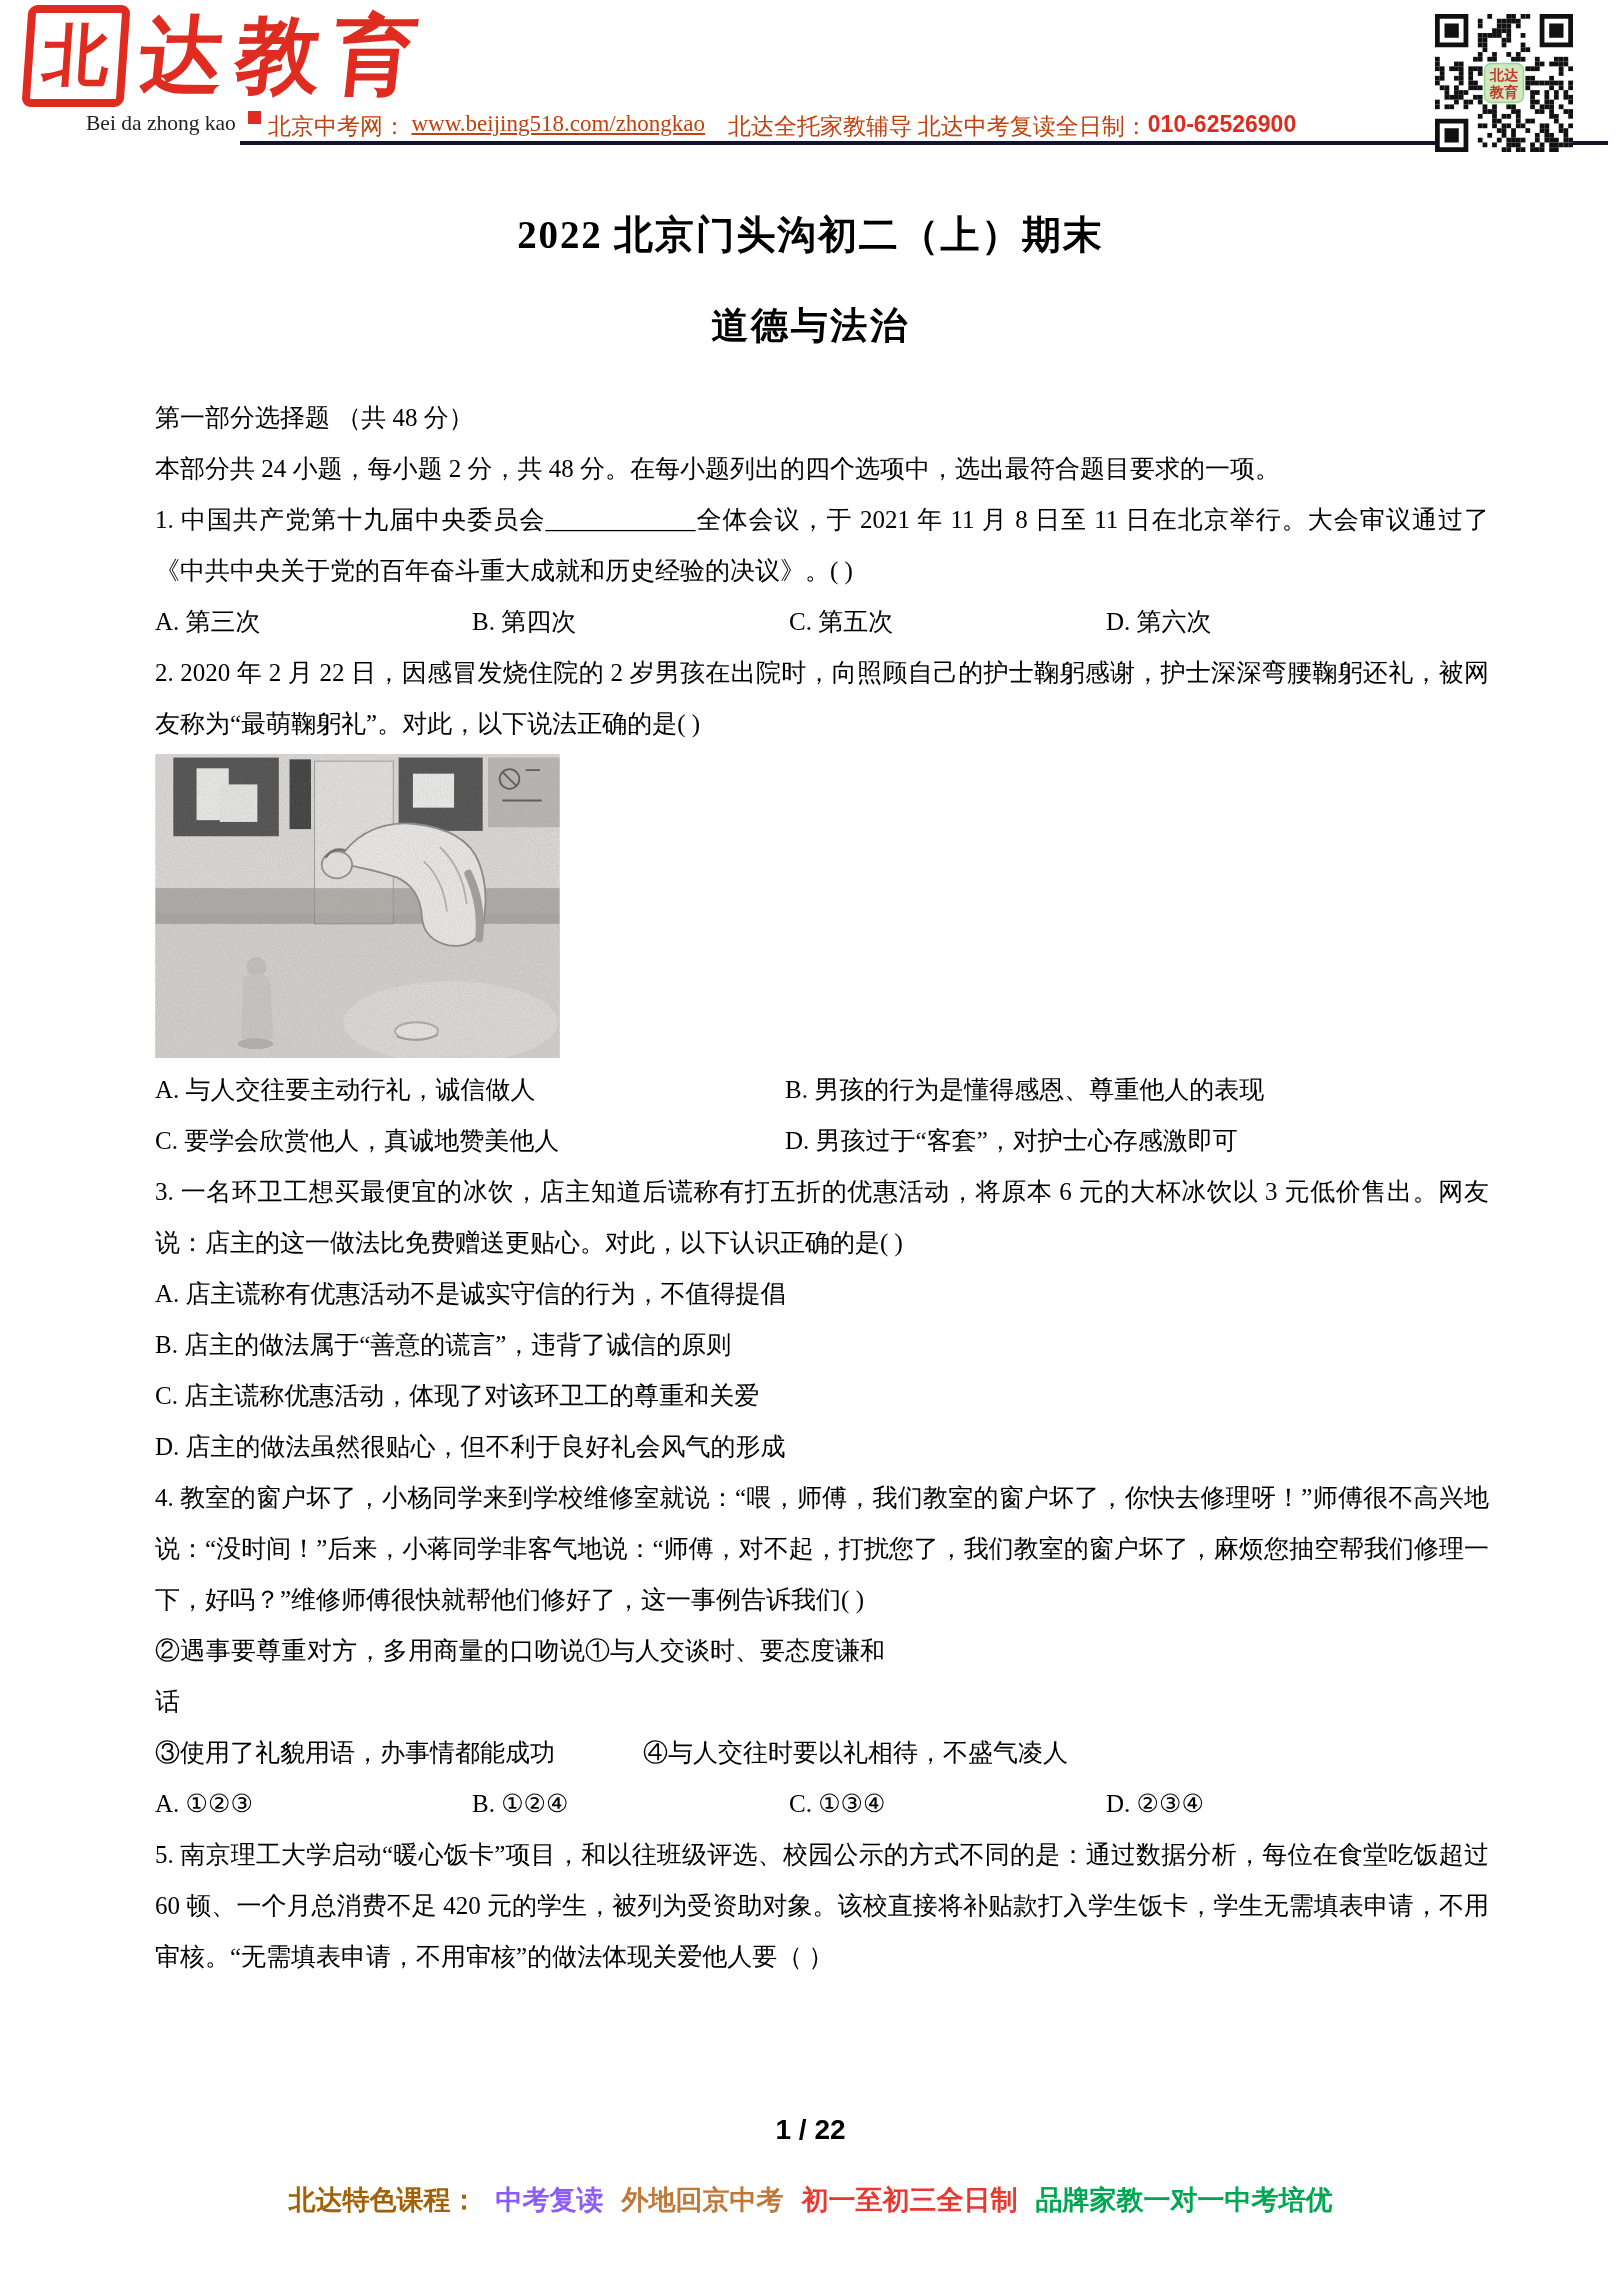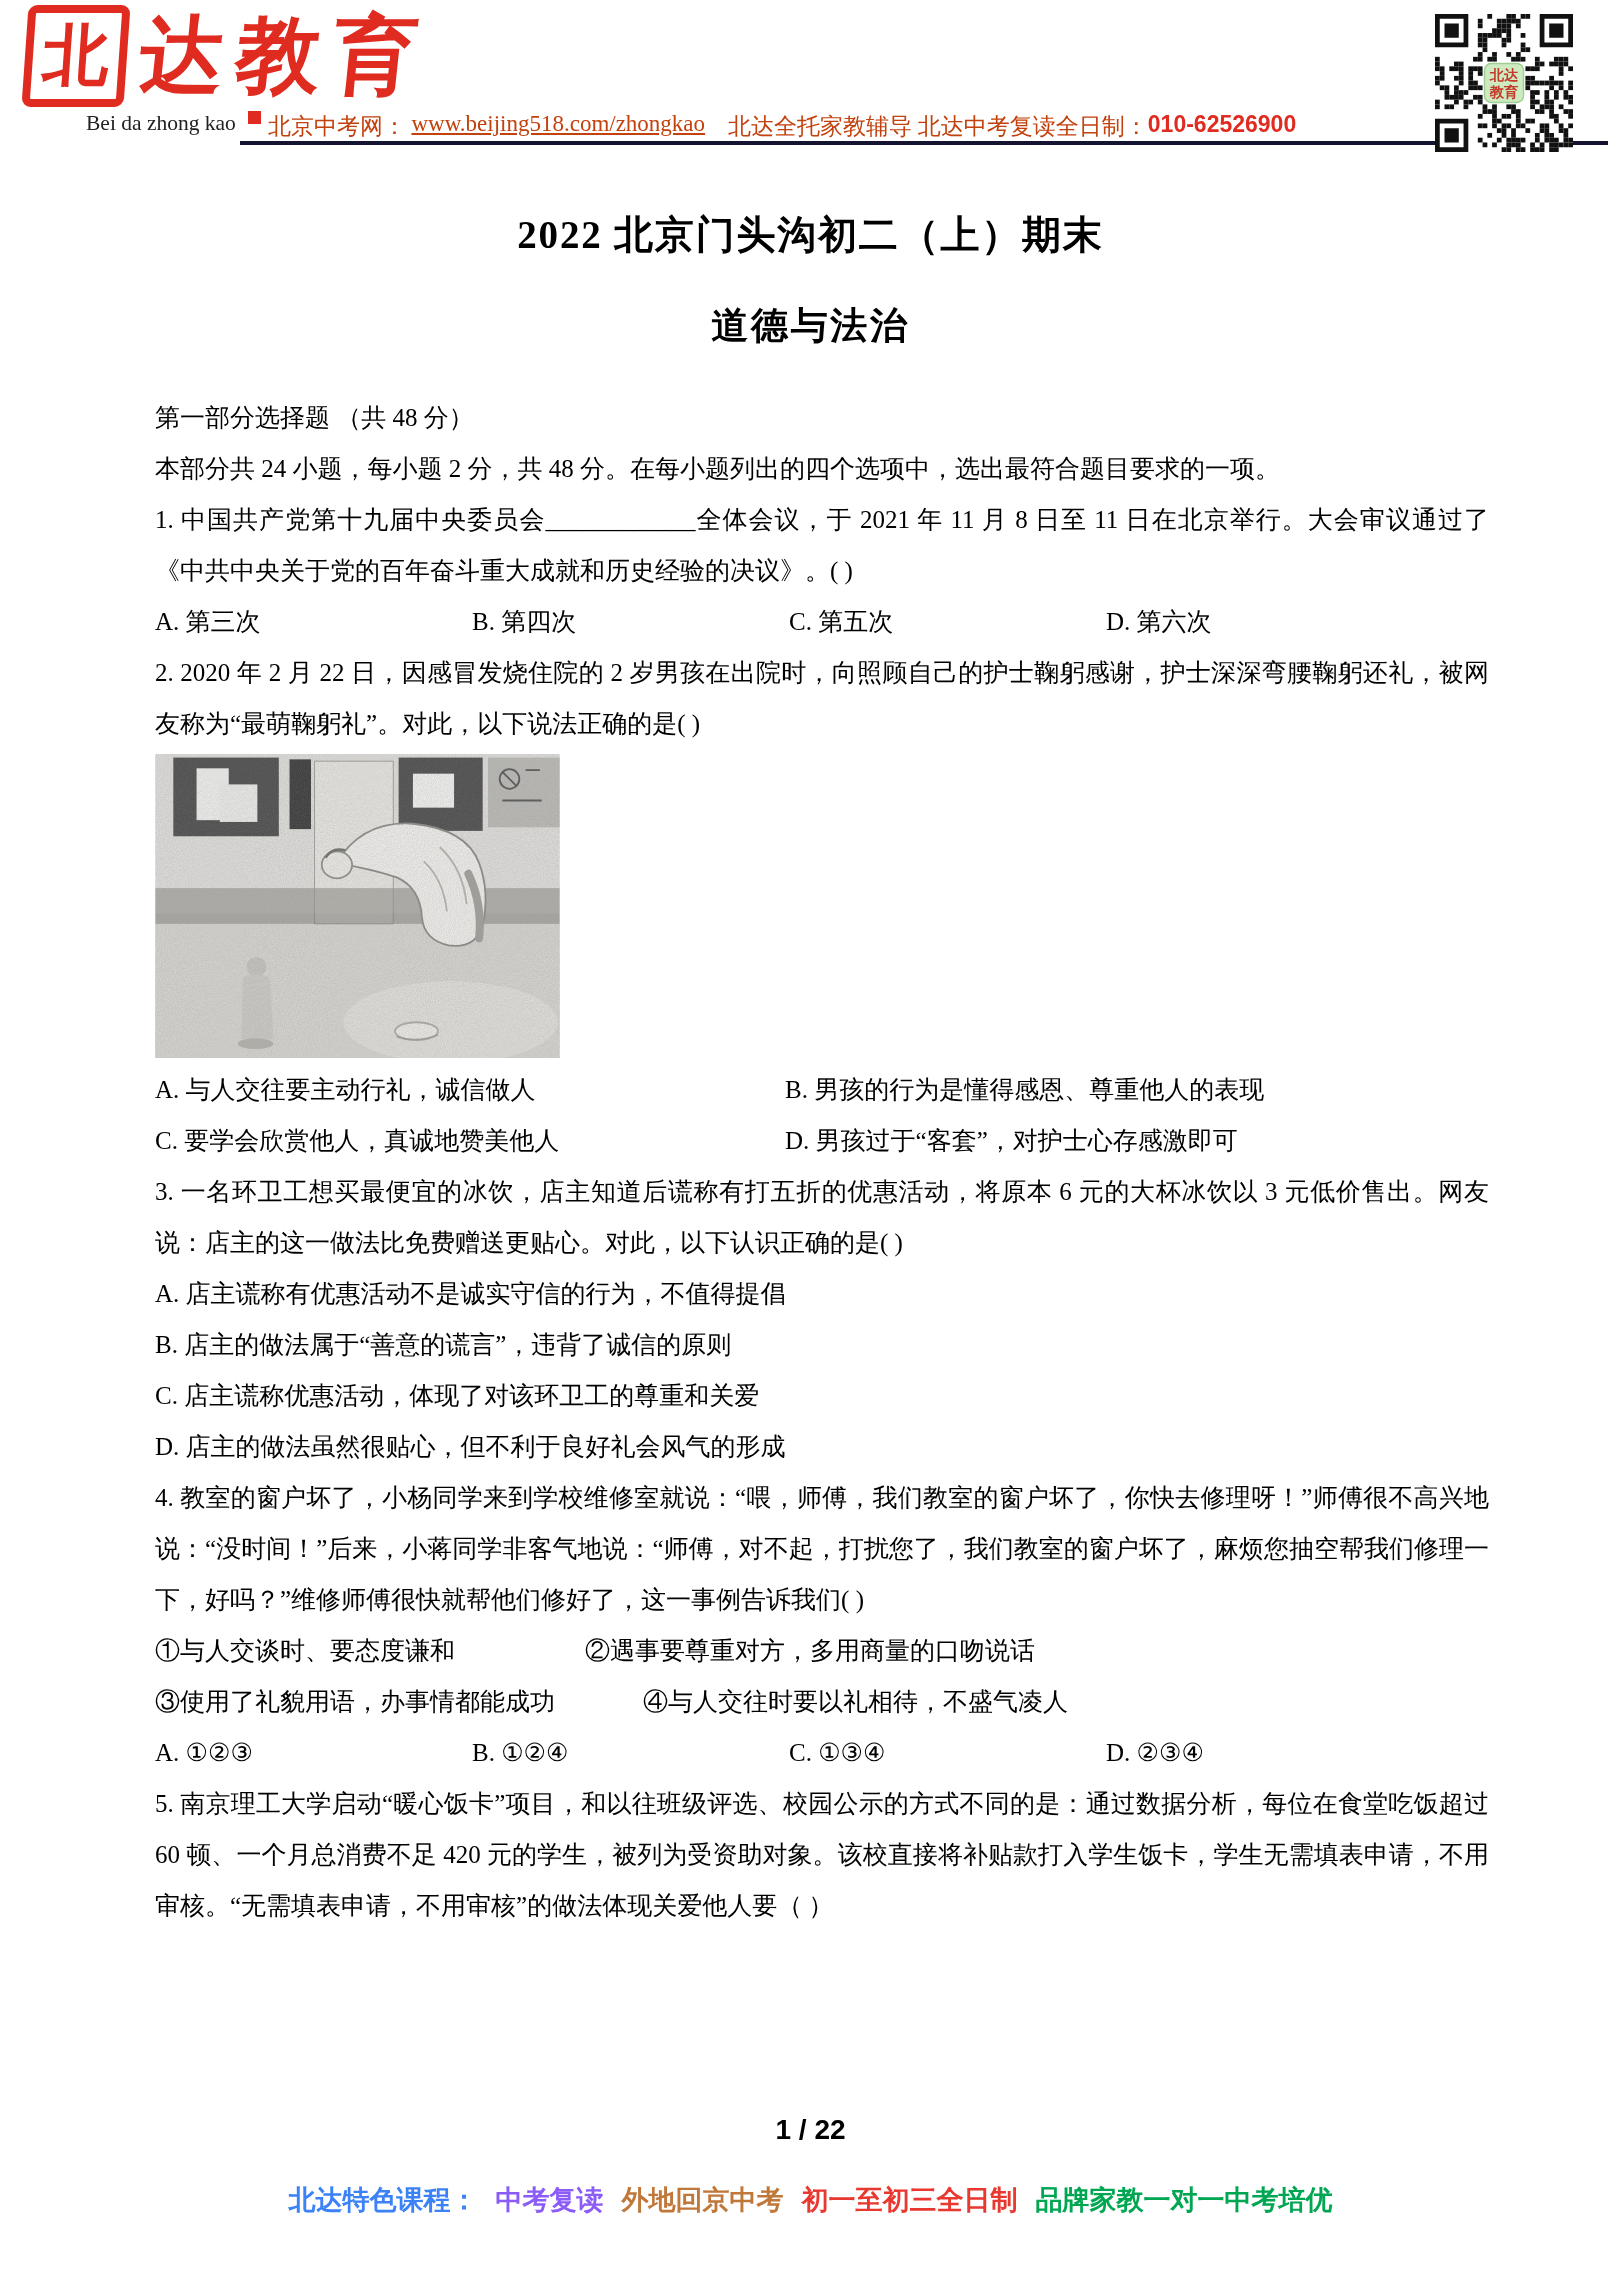--- a/index.html
+++ b/index.html
@@ -433,22 +433,22 @@
     <div class="para">3. 一名环卫工想买最便宜的冰饮，店主知道后谎称有打五折的优惠活动，将原本 6 元的大杯冰饮以 3 元低价售出。网友说：店主的这一做法比免费赠送更贴心。对此，以下认识正确的是(  )</div>
     <div class="para">A. 店主谎称有优惠活动不是诚实守信的行为，不值得提倡</div>
     <div class="para">B. 店主的做法属于“善意的谎言”，违背了诚信的原则</div>
     <div class="para">C. 店主谎称优惠活动，体现了对该环卫工的尊重和关爱</div>
     <div class="para">D. 店主的做法虽然很贴心，但不利于良好礼会风气的形成</div>
   </div>
 
   <div>
     <div class="para">4. 教室的窗户坏了，小杨同学来到学校维修室就说：“喂，师傅，我们教室的窗户坏了，你快去修理呀！”师傅很不高兴地说：“没时间！”后来，小蒋同学非客气地说：“师傅，对不起，打扰您了，我们教室的窗户坏了，麻烦您抽空帮我们修理一下，好吗？”维修师傅很快就帮他们修好了，这一事例告诉我们(  )</div>
     <div class="opt-grid cols-sub1">
+      <span>②遇事要尊重对方，多用商量的口吻说话</span>
       <span>①与人交谈时、要态度谦和</span>
-      <span>②遇事要尊重对方，多用商量的口吻说话</span>
     </div>
     <div class="opt-grid cols-sub2">
       <span>③使用了礼貌用语，办事情都能成功</span>
       <span>④与人交往时要以礼相待，不盛气凌人</span>
     </div>
     <div class="opt-grid cols4">
       <span>A. ①②③</span>
       <span>B. ①②④</span>
       <span>C. ①③④</span>
       <span>D. ②③④</span>
@@ -457,15 +457,15 @@
 
   <div>
     <div class="para">5. 南京理工大学启动“暖心饭卡”项目，和以往班级评选、校园公示的方式不同的是：通过数据分析，每位在食堂吃饭超过 60 顿、一个月总消费不足 420 元的学生，被列为受资助对象。该校直接将补贴款打入学生饭卡，学生无需填表申请，不用审核。“无需填表申请，不用审核”的做法体现关爱他人要（  ）</div>
   </div>
 
 </div>
 
 <div class="page-indicator">1 / 22</div>
 
 <div class="promo">
-  <span style="color: #3b82f6;">北达特色课程：</span><span style="color: #8b5cf6; margin-top: 46px;">中考复读</span><span style="color: rgb(192, 119, 58);">外地回京中考</span><span style="color: rgb(232, 56, 47);">初一至初三全日制</span><span style="color: rgb(0, 166, 81);">品牌家教一对一中考培优</span>
+  <span style="color: #a16207;">北达特色课程：</span><span style="color: #8b5cf6; margin-top: 46px;">中考复读</span><span style="color: rgb(192, 119, 58);">外地回京中考</span><span style="color: rgb(232, 56, 47);">初一至初三全日制</span><span style="color: rgb(0, 166, 81);">品牌家教一对一中考培优</span>
 </div>
 
 
 </body></html>

